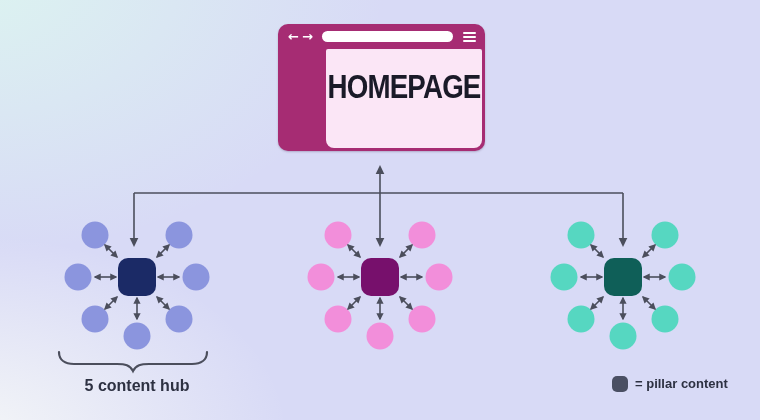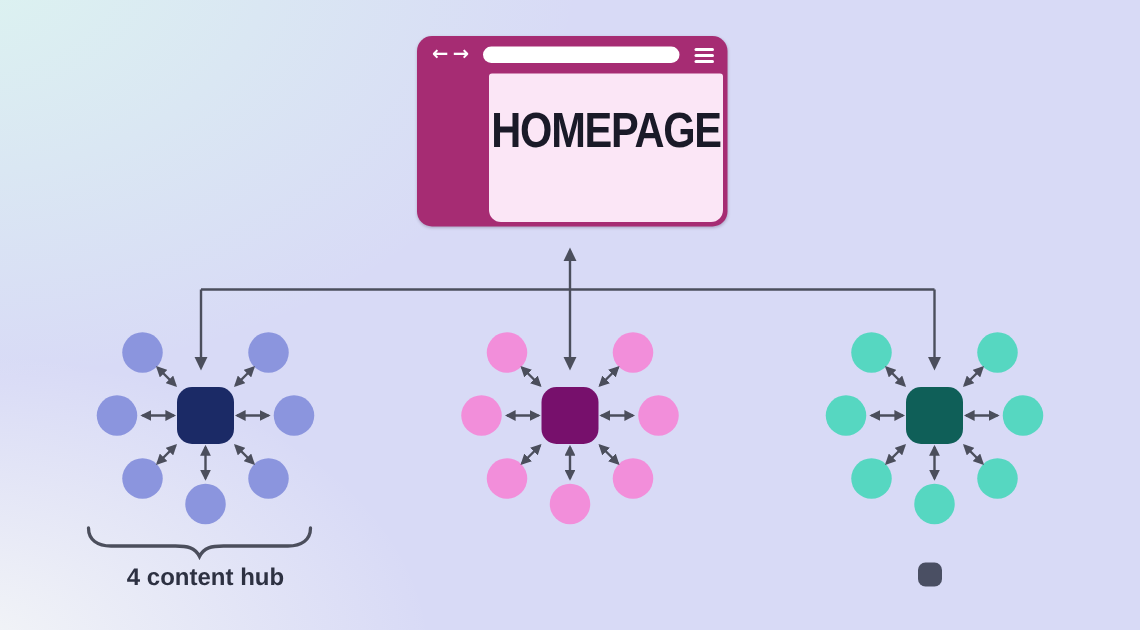--- a/index.html
+++ b/index.html
@@ -179,23 +179,24 @@
         <line x1="105" y1="40" x2="117" y2="28" stroke="#4b4e5c" stroke-width="1.6" marker-start="url(#ah2)" marker-end="url(#ah2)"></line>
         <line x1="65" y1="80" x2="53" y2="92" stroke="#4b4e5c" stroke-width="1.6" marker-start="url(#ah2)" marker-end="url(#ah2)"></line>
         <line x1="105" y1="80" x2="117" y2="92" stroke="#4b4e5c" stroke-width="1.6" marker-start="url(#ah2)" marker-end="url(#ah2)"></line>
         <line x1="85" y1="81" x2="85" y2="102" stroke="#4b4e5c" stroke-width="1.6" marker-start="url(#ah2)" marker-end="url(#ah2)"></line>
         <rect x="66" y="41" width="38" height="38" rx="10" fill="#0f5f58"></rect>
       </svg></div>
 
   <svg class="brace ink" width="152" height="26" viewBox="0 0 152 26">
     <path d="M2,3 C2,11 8,15 17,15 L60,15 C68,15 73,16 76,22 C79,16 84,15 92,15 L135,15 C144,15 150,11 150,3" fill="none" stroke="currentColor" stroke-width="2.2" stroke-linecap="round"></path>
   </svg>
-  <div class="hub-label">4 content hub</div>
+  <div class="hub-label">5 content hub</div>
 
   <div class="legend">
     <div class="lrow">
       <span class="liconwrap">
           <span class="lsq"></span>
         </span>
+      <span class="ltext">= pillar content</span>
     </div>
   </div>
 
 </div>
 
 </body></html>

